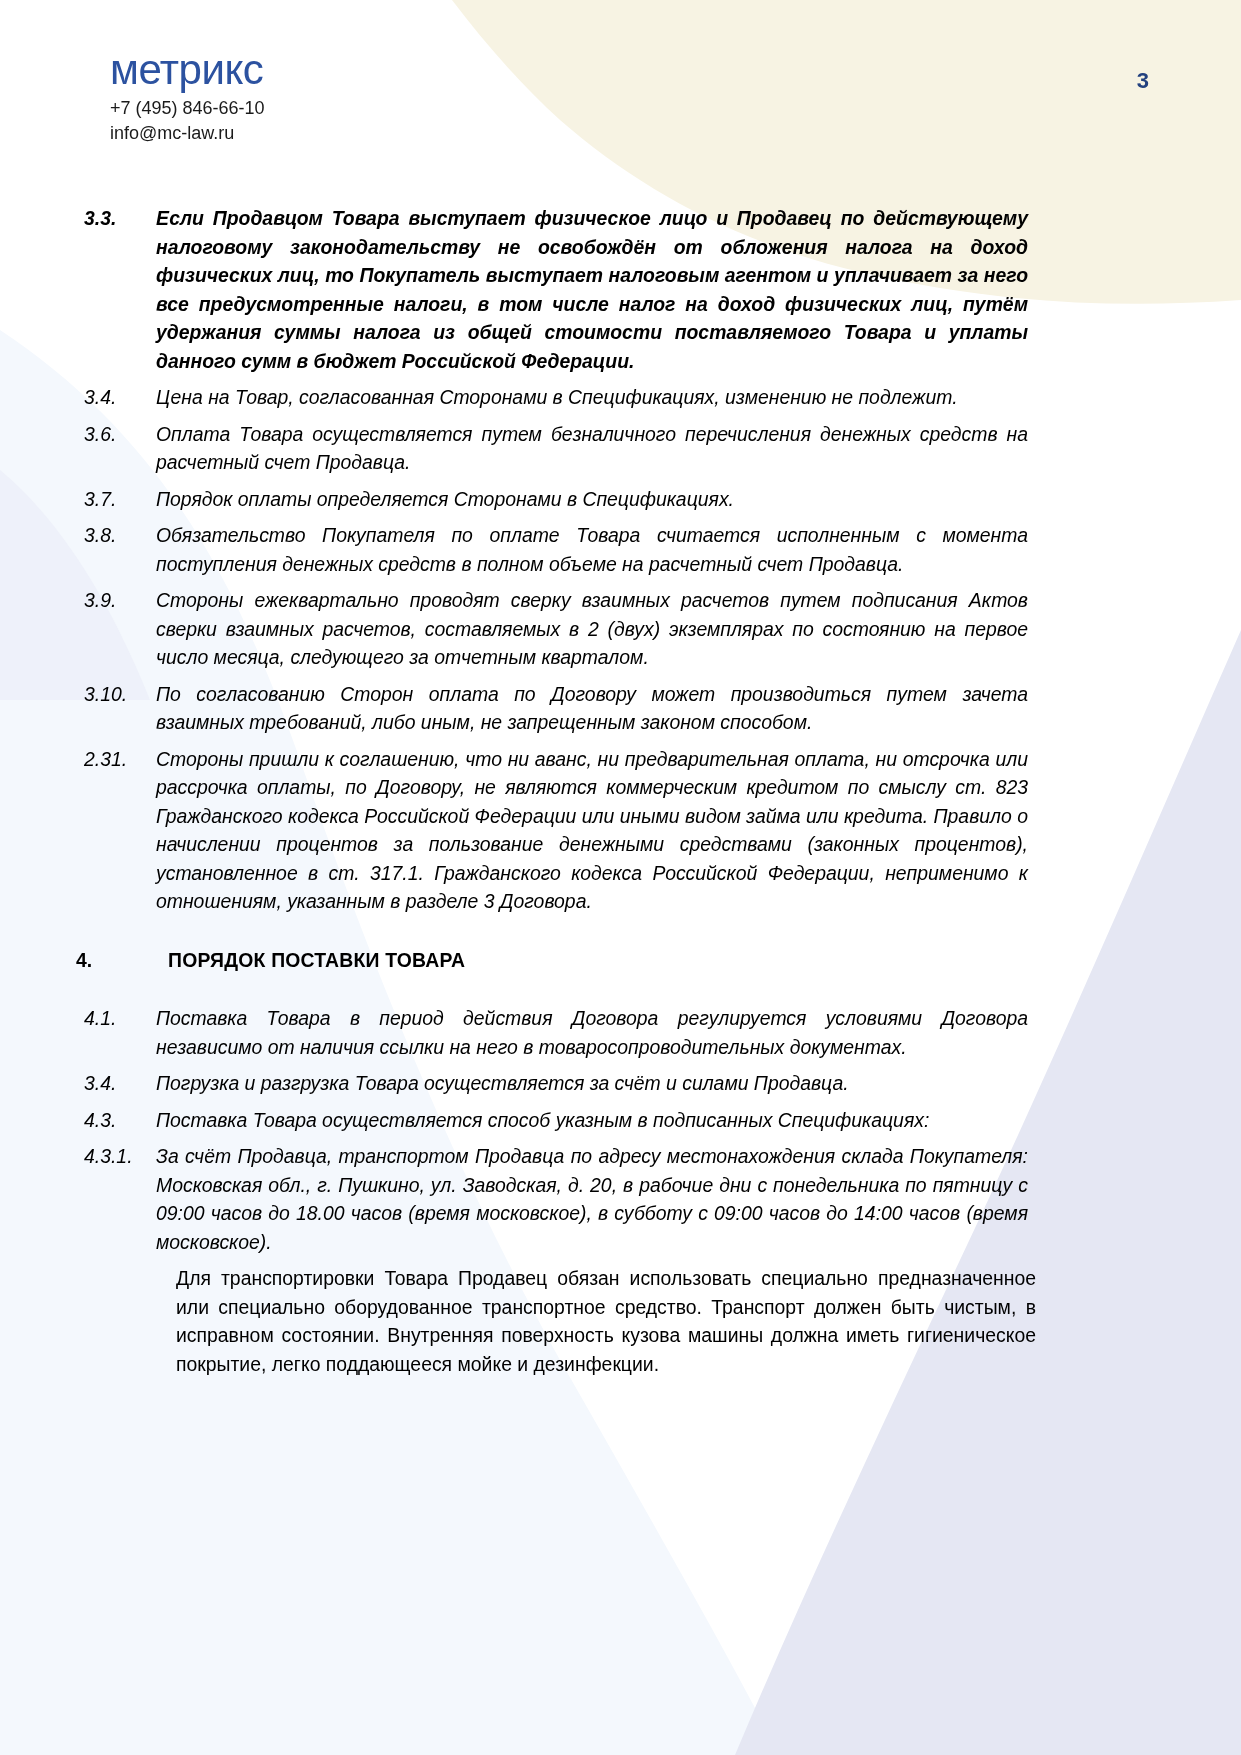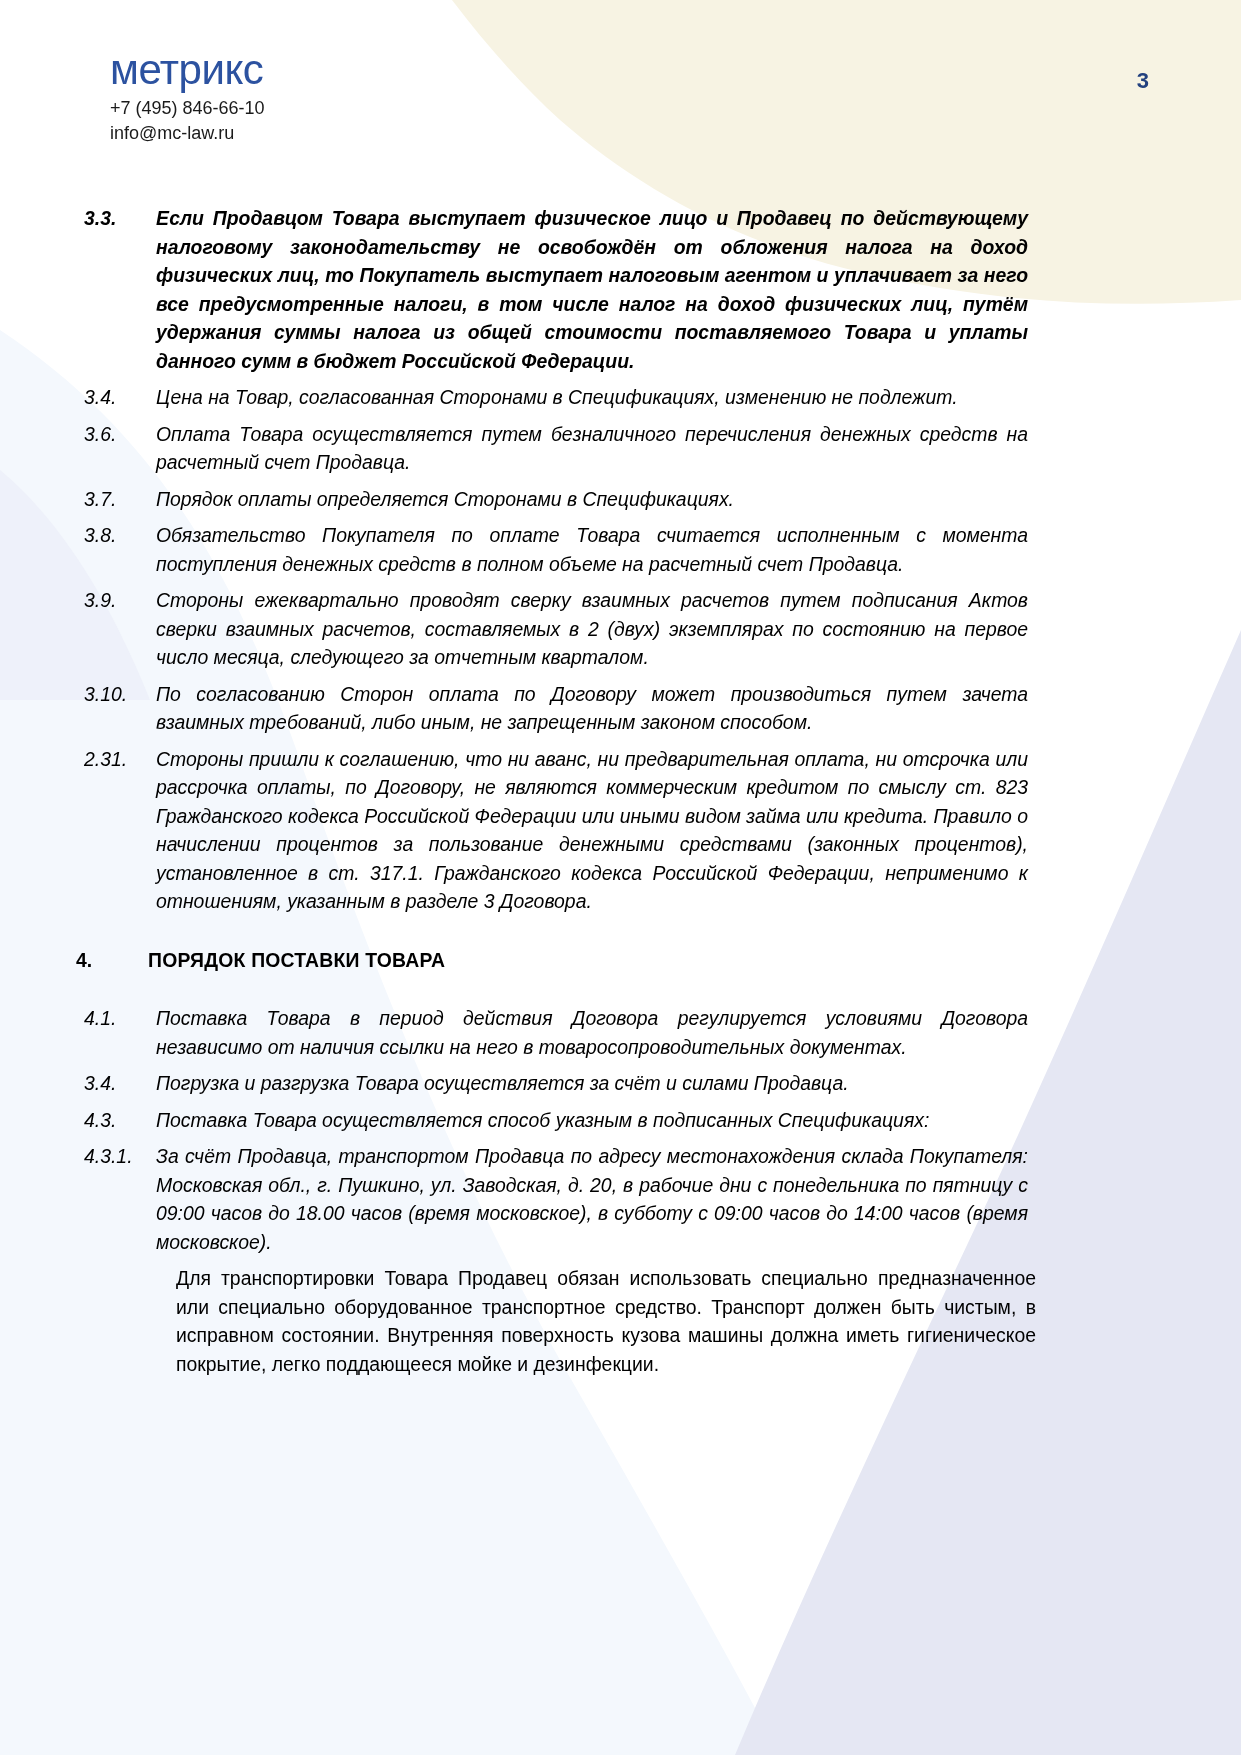--- a/index.html
+++ b/index.html
@@ -114,20 +114,21 @@
     margin-top: 30px;
     margin-bottom: 30px;
   }
   .section-heading .num {
     flex: 0 0 auto;
     width: 72px;
   }
   .section-heading .txt {
     flex: 1 1 auto;
     letter-spacing: 0.2px;
+    margin-left: 20px;
   }
 </style>
 </head>
 <body>
 
 <svg class="deco-layer" viewBox="0 0 1241 1755" preserveAspectRatio="none">
 
   <path d="M0,1755 L0,330 C150,430 230,560 300,760 C380,990 460,1180 560,1360 C640,1500 720,1640 780,1755 Z" fill="#f4f8fd"></path>
 
   <path d="M452,0 L1241,0 L1241,300 C1100,310 980,300 860,272 C740,244 640,190 560,120 C520,84 484,42 452,0 Z" fill="#f7f3e3"></path>

